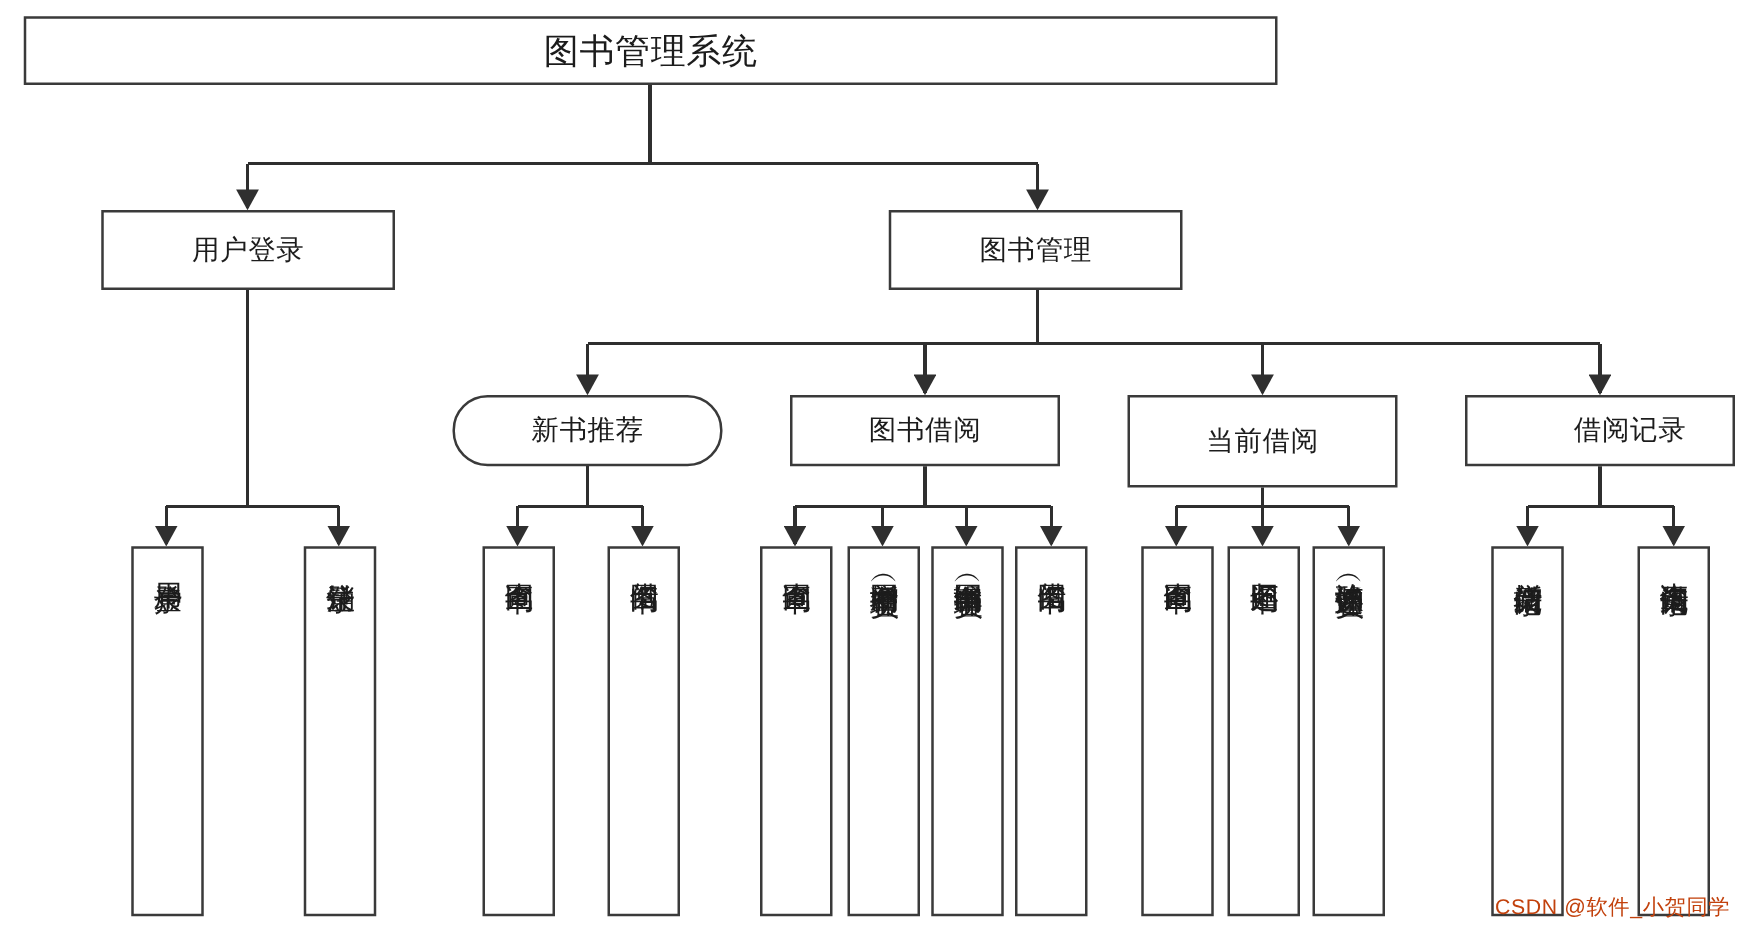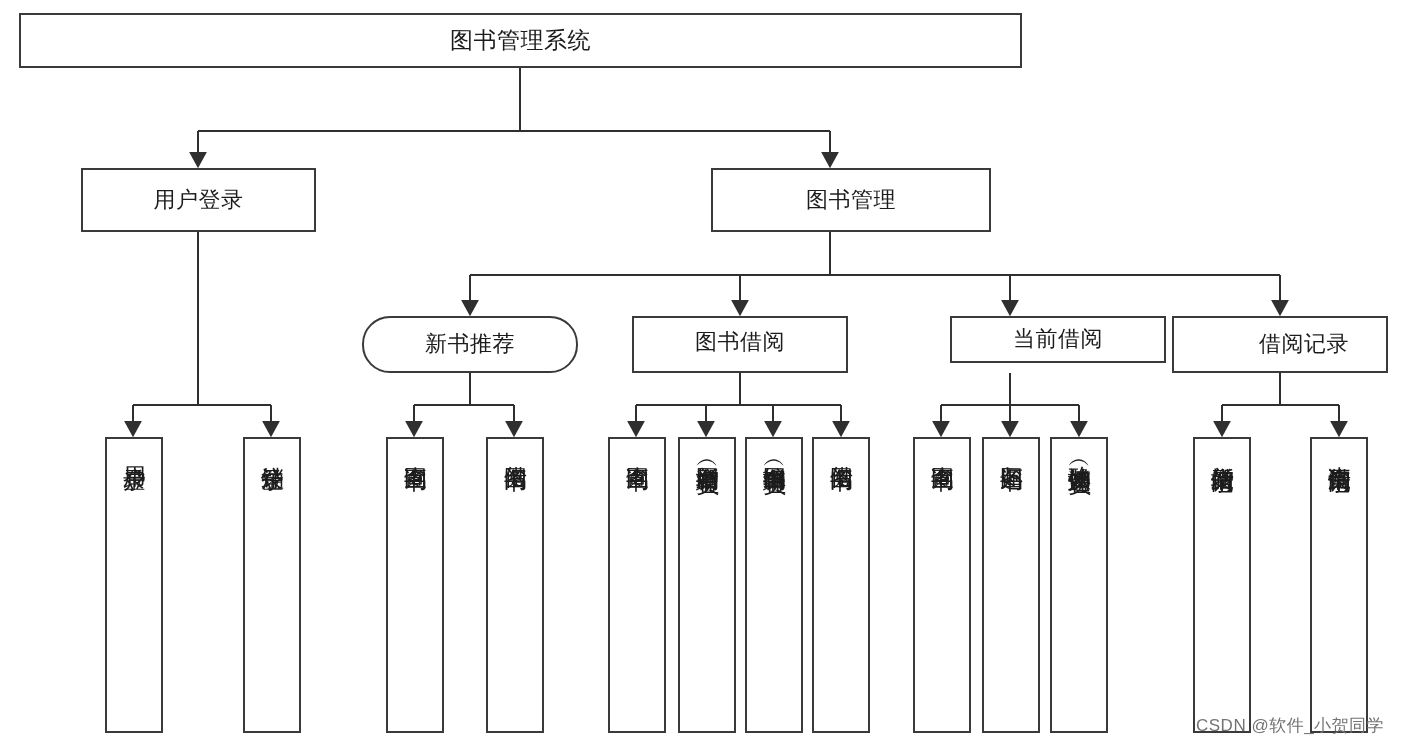--- a/index.html
+++ b/index.html
@@ -37,39 +37,39 @@
   .node .label{
     display:block;
     line-height:1.12;
     letter-spacing:0.5px;
   }
   
   .node.horiz .label{
     writing-mode:horizontal-tb;
     font-size:22px;
   }
-  .node.root .label{ font-size:23px; }
+  .node.root .label{ font-size:28px; }
   
   .node.vert{
     align-items:flex-start;
     padding-top:9px;
     padding-bottom:9px;
   }
   .node.vert .label{
     writing-mode:vertical-rl;
     text-orientation:upright;
     font-size:23px;
     line-height:1.04;
     letter-spacing:1px;
     max-height:100%;
   }
   .watermark{
     position:absolute;
     z-index:6;
-    color:#737373;
+    color:#c2410c;
     font-size:17px;
     letter-spacing:0.5px;
     white-space:nowrap;
     font-family:"Liberation Sans","DejaVu Sans",sans-serif;
   }
 </style>
 </head>
 <body>
 
 <div id="canvas">
@@ -127,33 +127,33 @@
   </svg>
 
   <div class="node root horiz" style="left:19px; top:13px; width:1003px; height:55px;">
     <span class="label">图书管理系统</span>
   </div>
 
   <div class="node horiz" style="left:81px; top:168px; width:235px; height:64px;">
     <span class="label">用户登录</span>
   </div>
 
-  <div class="node horiz" style="left:711px; top:168px; width:280px; height:64px;">
+  <div class="node horiz" style="left:711px; top:168px; width:235px; height:64px;">
     <span class="label">图书管理</span>
   </div>
 
   <div class="node horiz" style="left:362px; top:316px; width:216px; height:57px;border-radius:28px;">
     <span class="label">新书推荐</span>
   </div>
 
-  <div class="node horiz" style="left:632px; top:316px; width:216px; height:57px;font-family:Liberation Mono, monospace;">
+  <div class="node horiz" style="left:632px; top:316px; width:216px; height:57px;">
     <span class="label">图书借阅</span>
   </div>
 
-  <div class="node horiz" style="left:902px; top:316px; width:216px; height:47px;margin-left:48px;">
+  <div class="node horiz" style="left:902px; top:316px; width:216px; height:74px;">
     <span class="label">当前借阅</span>
   </div>
 
   <div class="node horiz" style="left:1172px; top:316px; width:216px; height:57px;padding-left:48px;">
     <span class="label">借阅记录</span>
   </div>
 
   <div class="node vert" style="left:105px; top:437px; width:58px; height:296px;">
     <span class="label">用户登录</span>
   </div>

